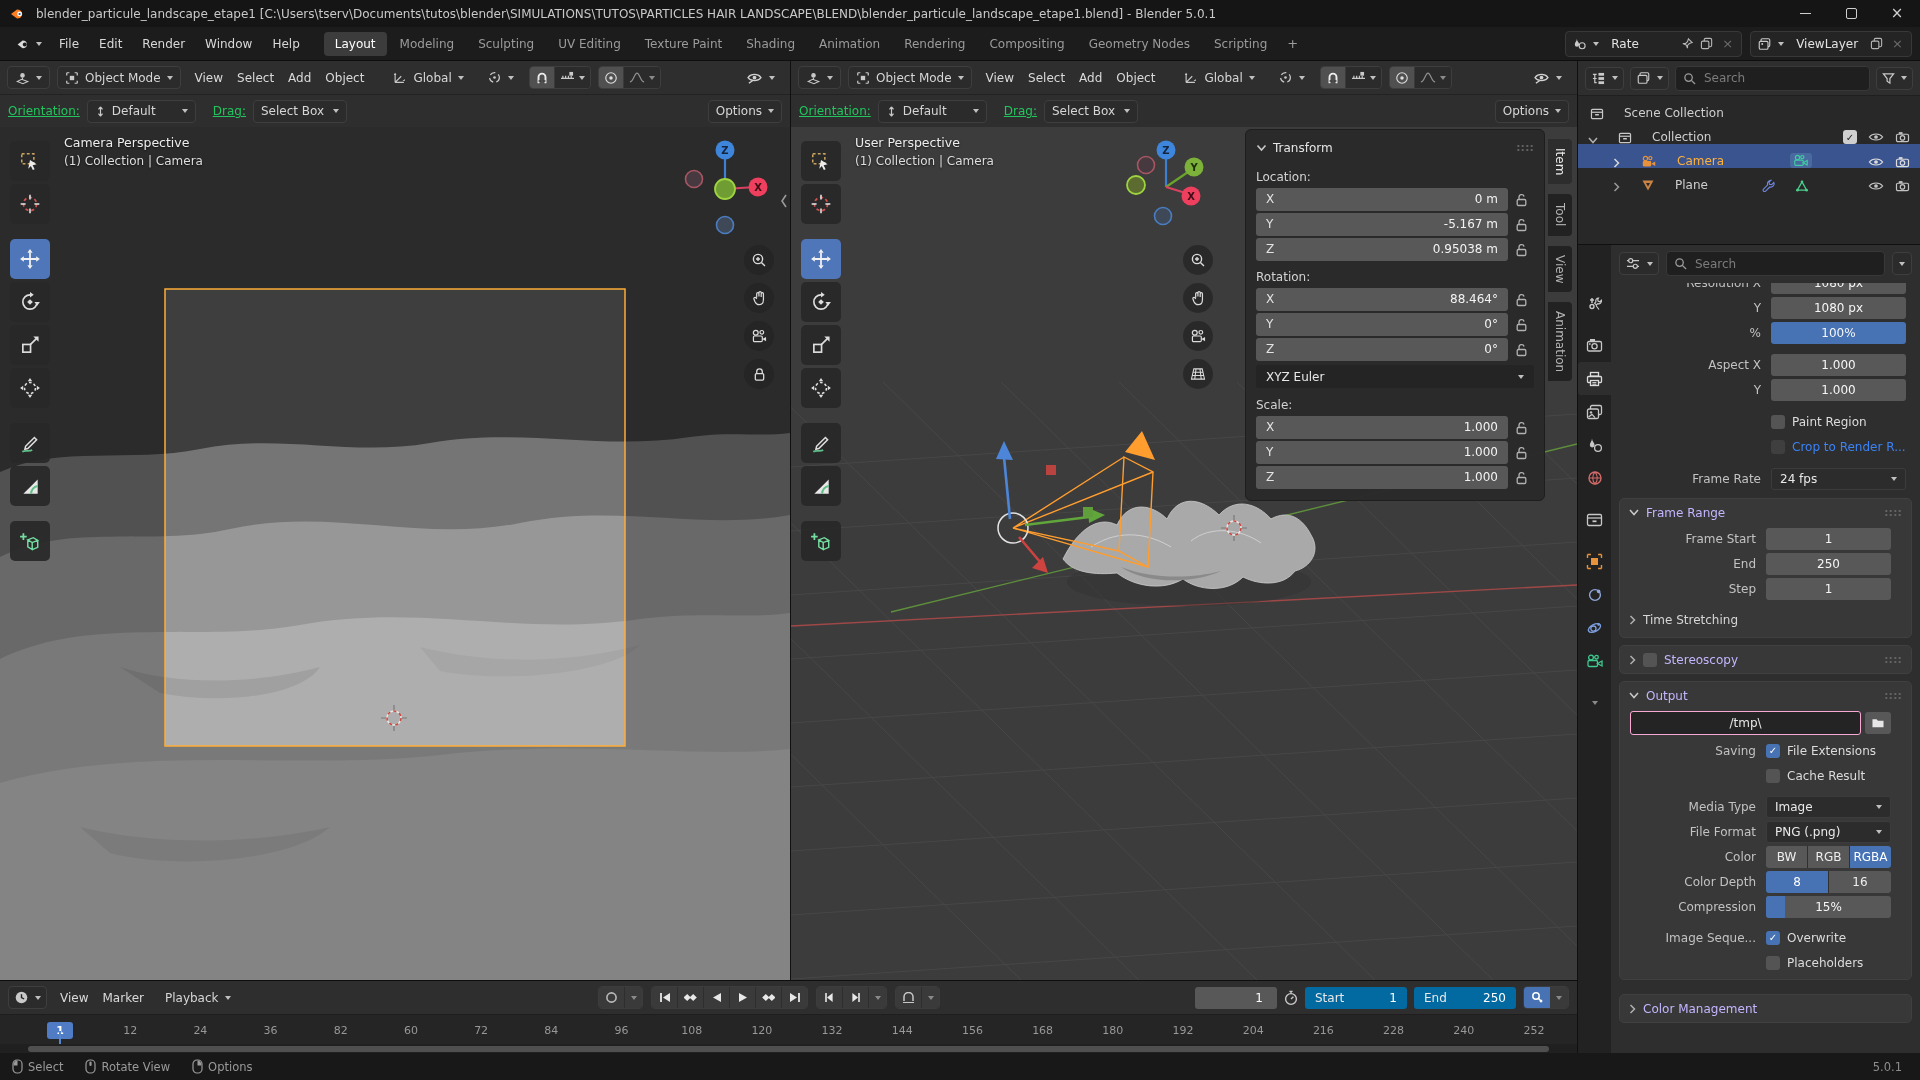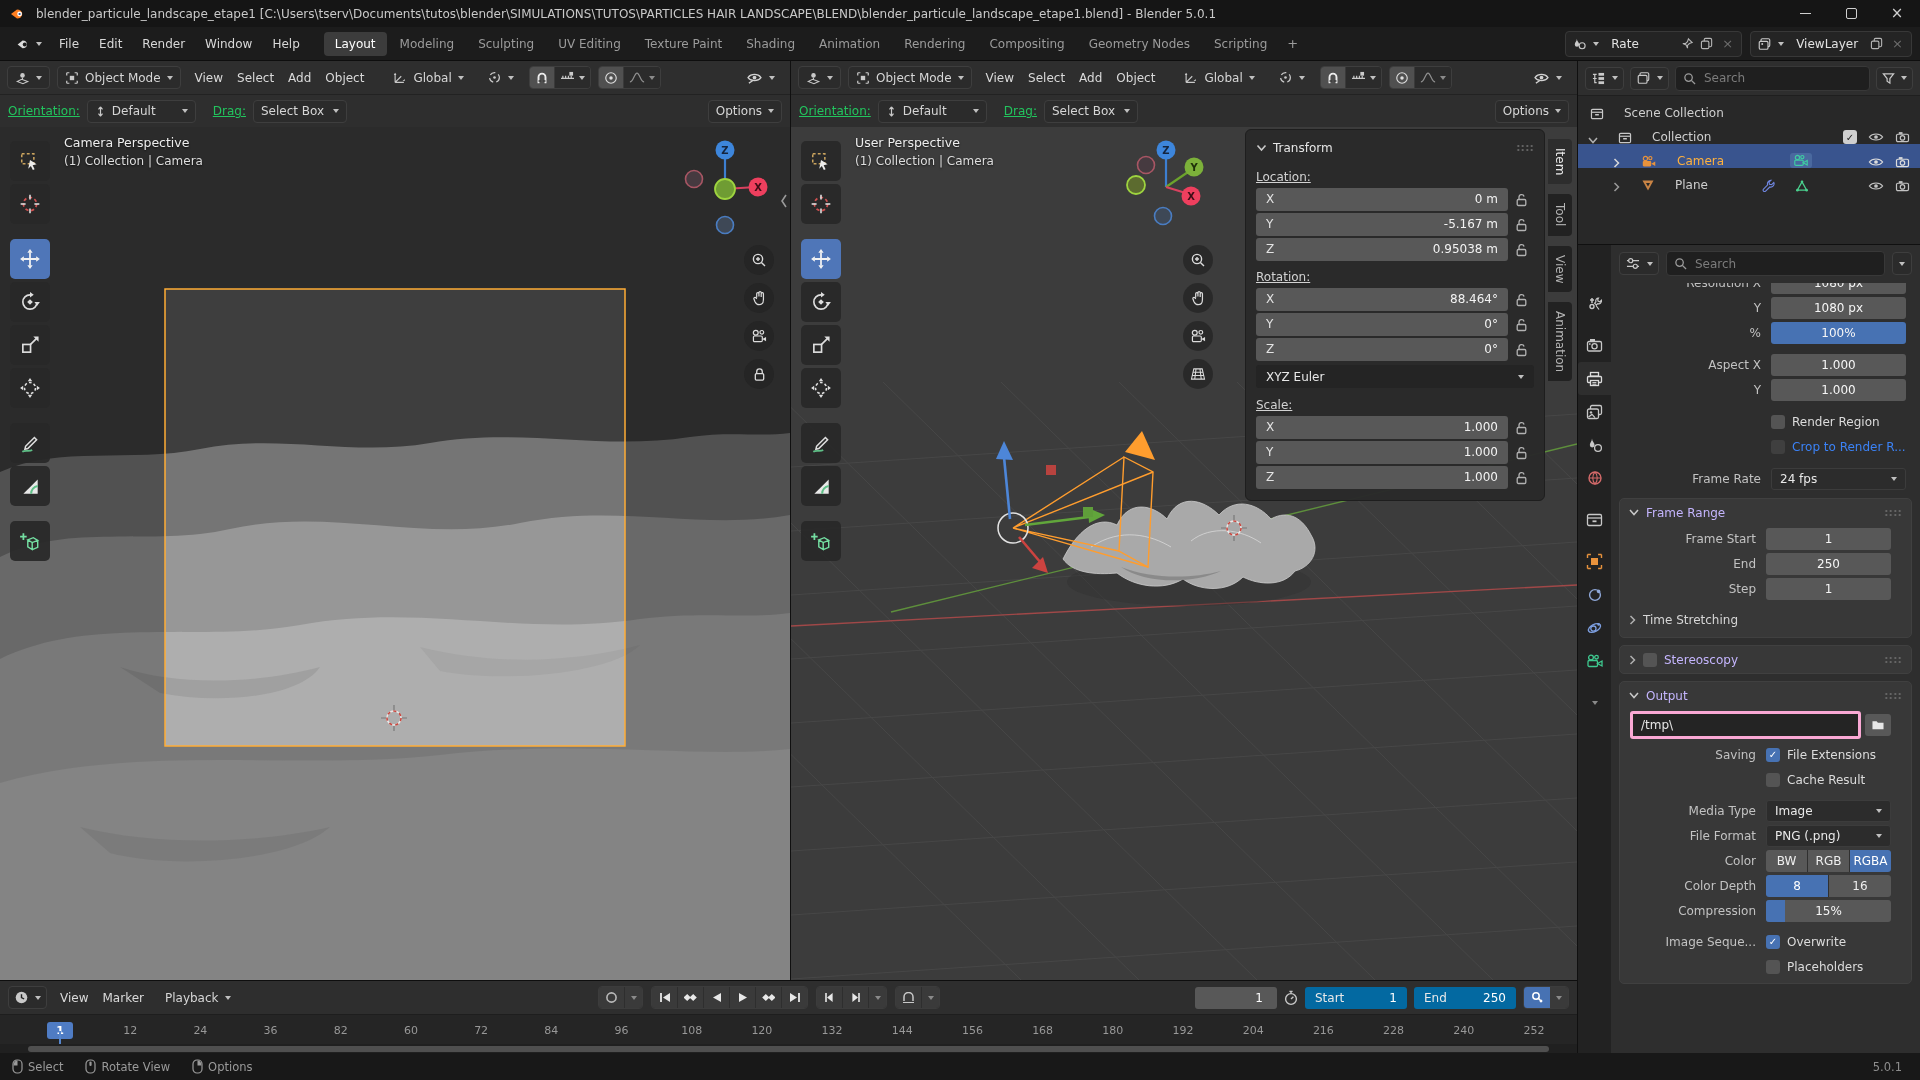--- a/index.html
+++ b/index.html
@@ -58,21 +58,21 @@
   .vtool.gap{margin-top:12px;}
   
   .navgizmo{position:absolute;}
   .navbtns{position:absolute;display:flex;flex-direction:column;gap:8px;}
   .navbtn{width:30px;height:30px;border-radius:50%;background:rgba(34,34,34,.72);display:flex;align-items:center;justify-content:center;}
   .collapse-ch{position:absolute;right:1px;top:66px;}
   
   #npanel{position:absolute;left:454px;top:2px;width:300px;background:rgba(41,41,41,.97);border:1px solid #1e1e1e;border-radius:6px;padding:4px 10px 10px 10px;box-sizing:border-box;}
   .np-head{display:flex;align-items:center;gap:6px;height:28px;color:#e6e6e6;}
   .grip{margin-left:auto;width:18px;height:8px;background-image:radial-gradient(#6e6e6e 1px,transparent 1.1px);background-size:4.5px 4px;}
-  .np-label{height:22px;display:flex;align-items:flex-end;color:#d2d2d2;padding-bottom:3px;text-decoration:underline;}
+  .np-label{height:22px;display:flex;align-items:flex-end;color:#d2d2d2;padding-bottom:3px;}
   .tp-row{display:flex;align-items:center;height:25px;gap:0;}
   .tp-field{flex:1;background:#585858;border-radius:3px;height:23px;display:flex;align-items:center;padding:0 10px;color:#f3f3f3;margin-bottom:1px;}
   .tp-axis{color:#e3e3e3;}
   .tp-val{margin-left:auto;}
   .tp-lock{width:26px;display:flex;justify-content:center;}
   .np-drop{background:#242424;border-radius:3px;height:23px;display:flex;align-items:center;padding:0 10px;color:#e8e8e8;margin:3px 0 2px 0;}
   .np-drop .caret{margin-left:auto;}
   
   .side-tabs{position:absolute;left:757px;top:12px;display:flex;flex-direction:column;gap:10px;}
   .side-tab{writing-mode:vertical-rl;background:#222222;color:#b5b5b5;border-radius:0 4px 4px 0;padding:9px 5px;font-size:12px;}
@@ -114,21 +114,21 @@
   .pchecklabel.dis{color:#3b82f6;}
   .pbox{background:#383838;border:1px solid #404040;border-radius:5px;margin:7px 8px;padding-bottom:4px;}
   .pbox.headonly{padding-bottom:0;}
   .pbox-h{display:flex;align-items:center;gap:7px;height:27px;padding:0 9px;color:#c4b5fd;}
   .pbox .prow{padding-right:20px;}
   .pbox .plabel{width:136px;}
   .pseg{flex:1;display:flex;border-radius:3px;overflow:hidden;gap:1px;background:#303030;}
   .pseg .seg{flex:1;height:22px;background:#585858;display:flex;align-items:center;justify-content:center;color:#eee;}
   .pseg .seg.active{background:#4772b3;color:#fff;}
   .pathrow{display:flex;align-items:center;gap:4px;padding:2px 20px 3px 10px;}
-  .pathfield{flex:1;background:#242424;border:3px solid #f9a8d4;border-radius:3px;height:22px;display:flex;align-items:center;padding:0 8px;color:#e6e6e6;}
+  .pathfield{flex:1;background:#242424;border:1px solid #f9a8d4;border-radius:3px;height:22px;display:flex;align-items:center;padding:0 8px;color:#e6e6e6;justify-content:center;}
   .folderbtn{width:26px;height:22px;background:#585858;border-radius:3px;display:flex;align-items:center;justify-content:center;}
   .subhead{display:flex;align-items:center;gap:7px;height:26px;padding:0 9px;color:#d6d6d6;}
   
   #timeline{left:0;top:980px;width:1577px;height:73px;background:#252525;border-top:1px solid #0e0e0e;}
   .tl-header{height:33px;background:#2e2e2e;display:flex;align-items:center;gap:6px;padding:0 8px;position:relative;border-bottom:1px solid #1e1e1e;}
   .tl-center{position:absolute;left:598px;top:0;height:33px;display:flex;align-items:center;gap:8px;}
   .btngroup{display:flex;border-radius:4px;overflow:hidden;border:1px solid #3c3c3c;}
   .btngroup>*{width:25px;height:21px;background:#3a3a3a;display:flex;align-items:center;justify-content:center;}
   .btngroup>*+*{border-left:1px solid #2e2e2e;}
   .tl-right{margin-left:auto;display:flex;align-items:center;gap:7px;}
@@ -1146,21 +1146,21 @@
           <span class="plabel">Y</span>
           <div class="pfield">
               <span class="vtext">1.000</span>
             </div>
         </div>
         <div style="height:7px;"></div>
         <div class="prow">
           <span class="plabel"></span>
           <div class="pcheckwrap">
             <span class="check"></span>
-            <span class="pchecklabel">Render Region</span>
+            <span class="pchecklabel">Paint Region</span>
           </div>
         </div>
         <div class="prow">
           <span class="plabel"></span>
           <div class="pcheckwrap">
             <span class="check dis"></span>
             <span class="pchecklabel dis">Crop to Render R...</span>
           </div>
         </div>
         <div style="height:7px;"></div>
@@ -1298,20 +1298,28 @@
           </div>
           <div class="prow">
             <span class="plabel"></span>
             <div class="pcheckwrap">
               <span class="check"></span>
               <span class="pchecklabel">Placeholders</span>
             </div>
           </div>
         </div>
 
+        <div class="pbox headonly" style="margin-top:14px;">
+          <div class="pbox-h">
+            <svg width="7" height="10" viewBox="0 0 7 10">
+                <path d="M1.5,1 L5.5,5 L1.5,9" fill="none" stroke="#b0b0b0" stroke-width="1.5"></path>
+              </svg>
+            <span>Color Management</span>
+          </div>
+        </div>
       </div>
     </div>
   </div>
 
   <div id="timeline" class="abs">
     <div class="tl-header">
       <div class="dd" style="padding:0 5px;">
         <svg width="15" height="15" viewBox="0 0 16 16">
           <circle cx="8" cy="8" r="6.2" fill="#c9c9c9"></circle>
             <path d="M8,4.4 V8 L10.8,9.6" stroke="#232323" stroke-width="1.5" fill="none"></path>

